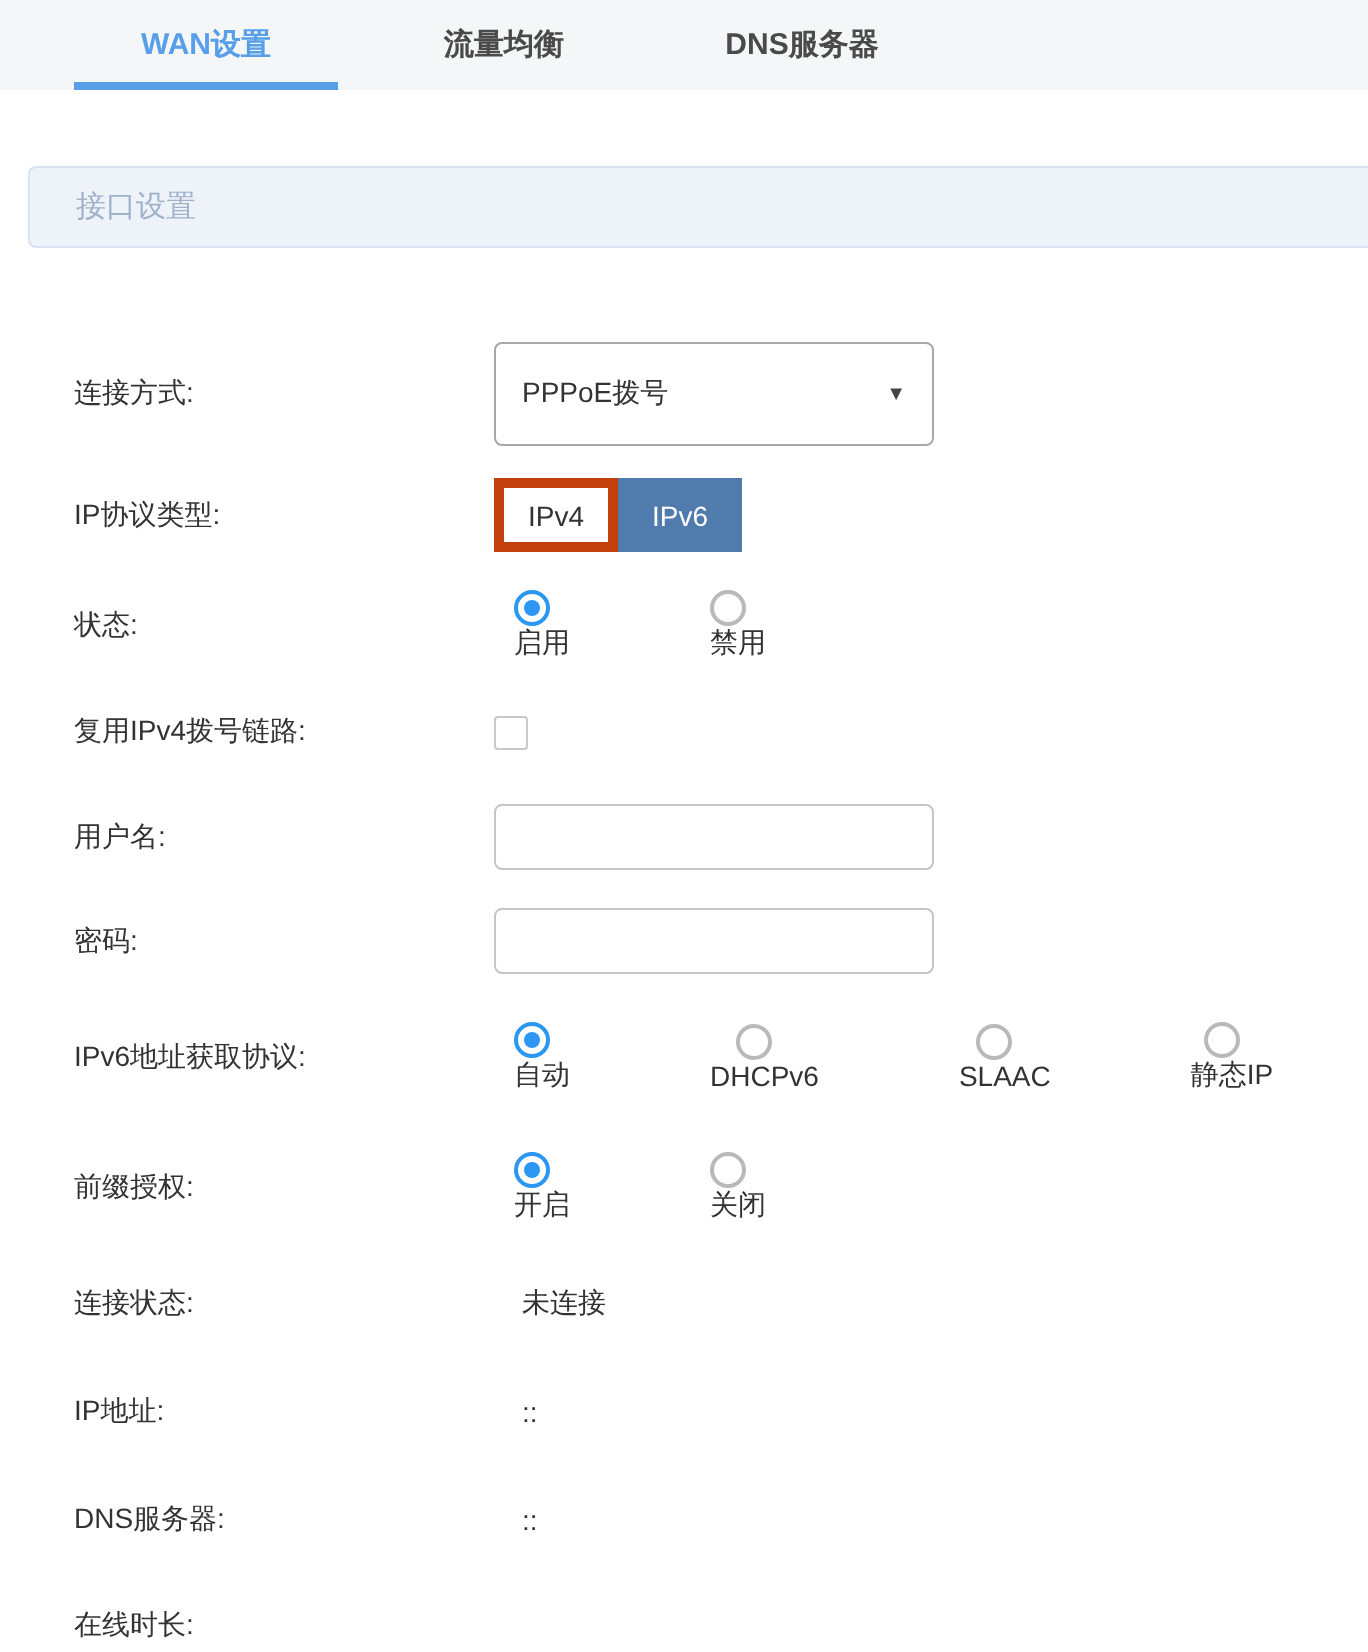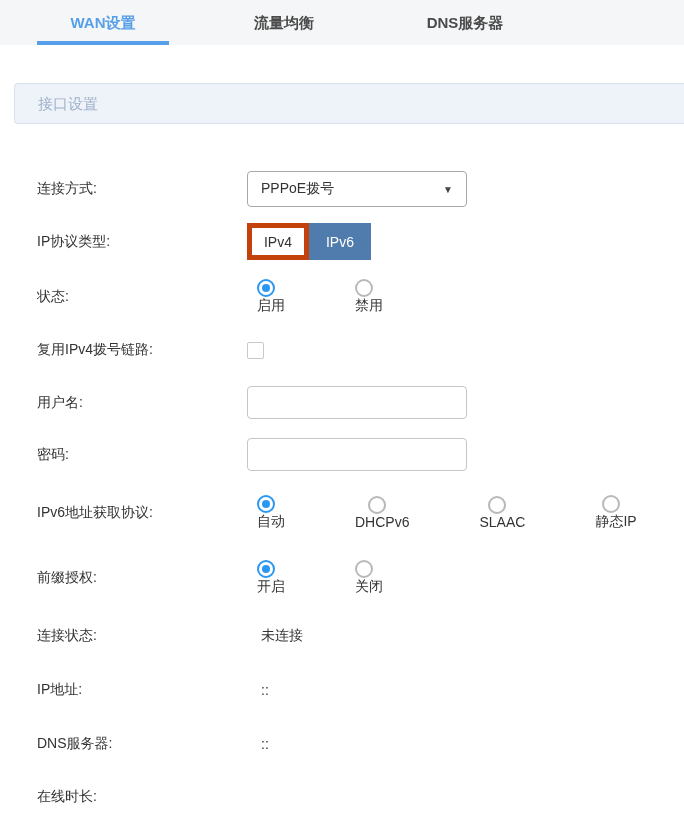--- a/index.html
+++ b/index.html
@@ -1,35 +1,35 @@
 <!DOCTYPE html>
 <html><head>
 <meta charset="utf-8">
 <style>
   * { margin:0; padding:0; box-sizing:border-box; }
   html,body { width:684px; height:826px; background:#fff; font-family:"Liberation Sans","DejaVu Sans",sans-serif; overflow:hidden; }
 
   
-  .tabbar { height:45px; background:#f5f6f7; display:flex; padding-left:37px;gap:32px; }
+  .tabbar { height:45px; background:#f5f6f7; display:flex; padding-left:37px; }
   .tab { width:132px; margin-right:17px; text-align:center; line-height:45px;
          font-size:15px; font-weight:bold; color:#4a4a4a; position:relative; cursor:pointer; }
   .tab.active { color:#57a0e9; }
   .tab.active::after { content:""; position:absolute; left:0; right:0; bottom:0; height:4px; background:#57a0e9; }
 
   
   .section-header { margin:38px 0 0 14px; width:672px; height:41px; line-height:39px;
     background:#eef2f9; border:1px solid #d9e3f0; border-right:none;
     border-radius:4px 0 0 4px; padding-left:23px; color:#9fb2ca; font-size:15px; }
 
   
   .content { padding:47px 0 0 37px; }
   .row { display:flex; align-items:center;gap:36px; }
   .row-label { width:174px; flex-shrink:0; font-size:14px; color:#333; }
 
-  .select-box { width:220px; height:36px; border:1px solid #a8a8a8; border-radius:4px;
+  .select-box { width:220px; height:52px; border:1px solid #a8a8a8; border-radius:4px;
     background:#fff; display:flex; align-items:center; justify-content:space-between;
     padding:0 13px; font-size:14px; color:#333; cursor:pointer; }
   .select-caret { font-size:10px; color:#444; }
 
   .toggle-group { display:flex; }
   .toggle-btn { width:62px; height:37px; display:flex; align-items:center; justify-content:center;
     font-size:14px; cursor:pointer; }
   .toggle-btn.off { background:#fff; border:5px solid #c2410c; color:#333; }
   .toggle-btn.on  { background:#4f7cac; border:1px solid #4f7cac; color:#fff; }
 

